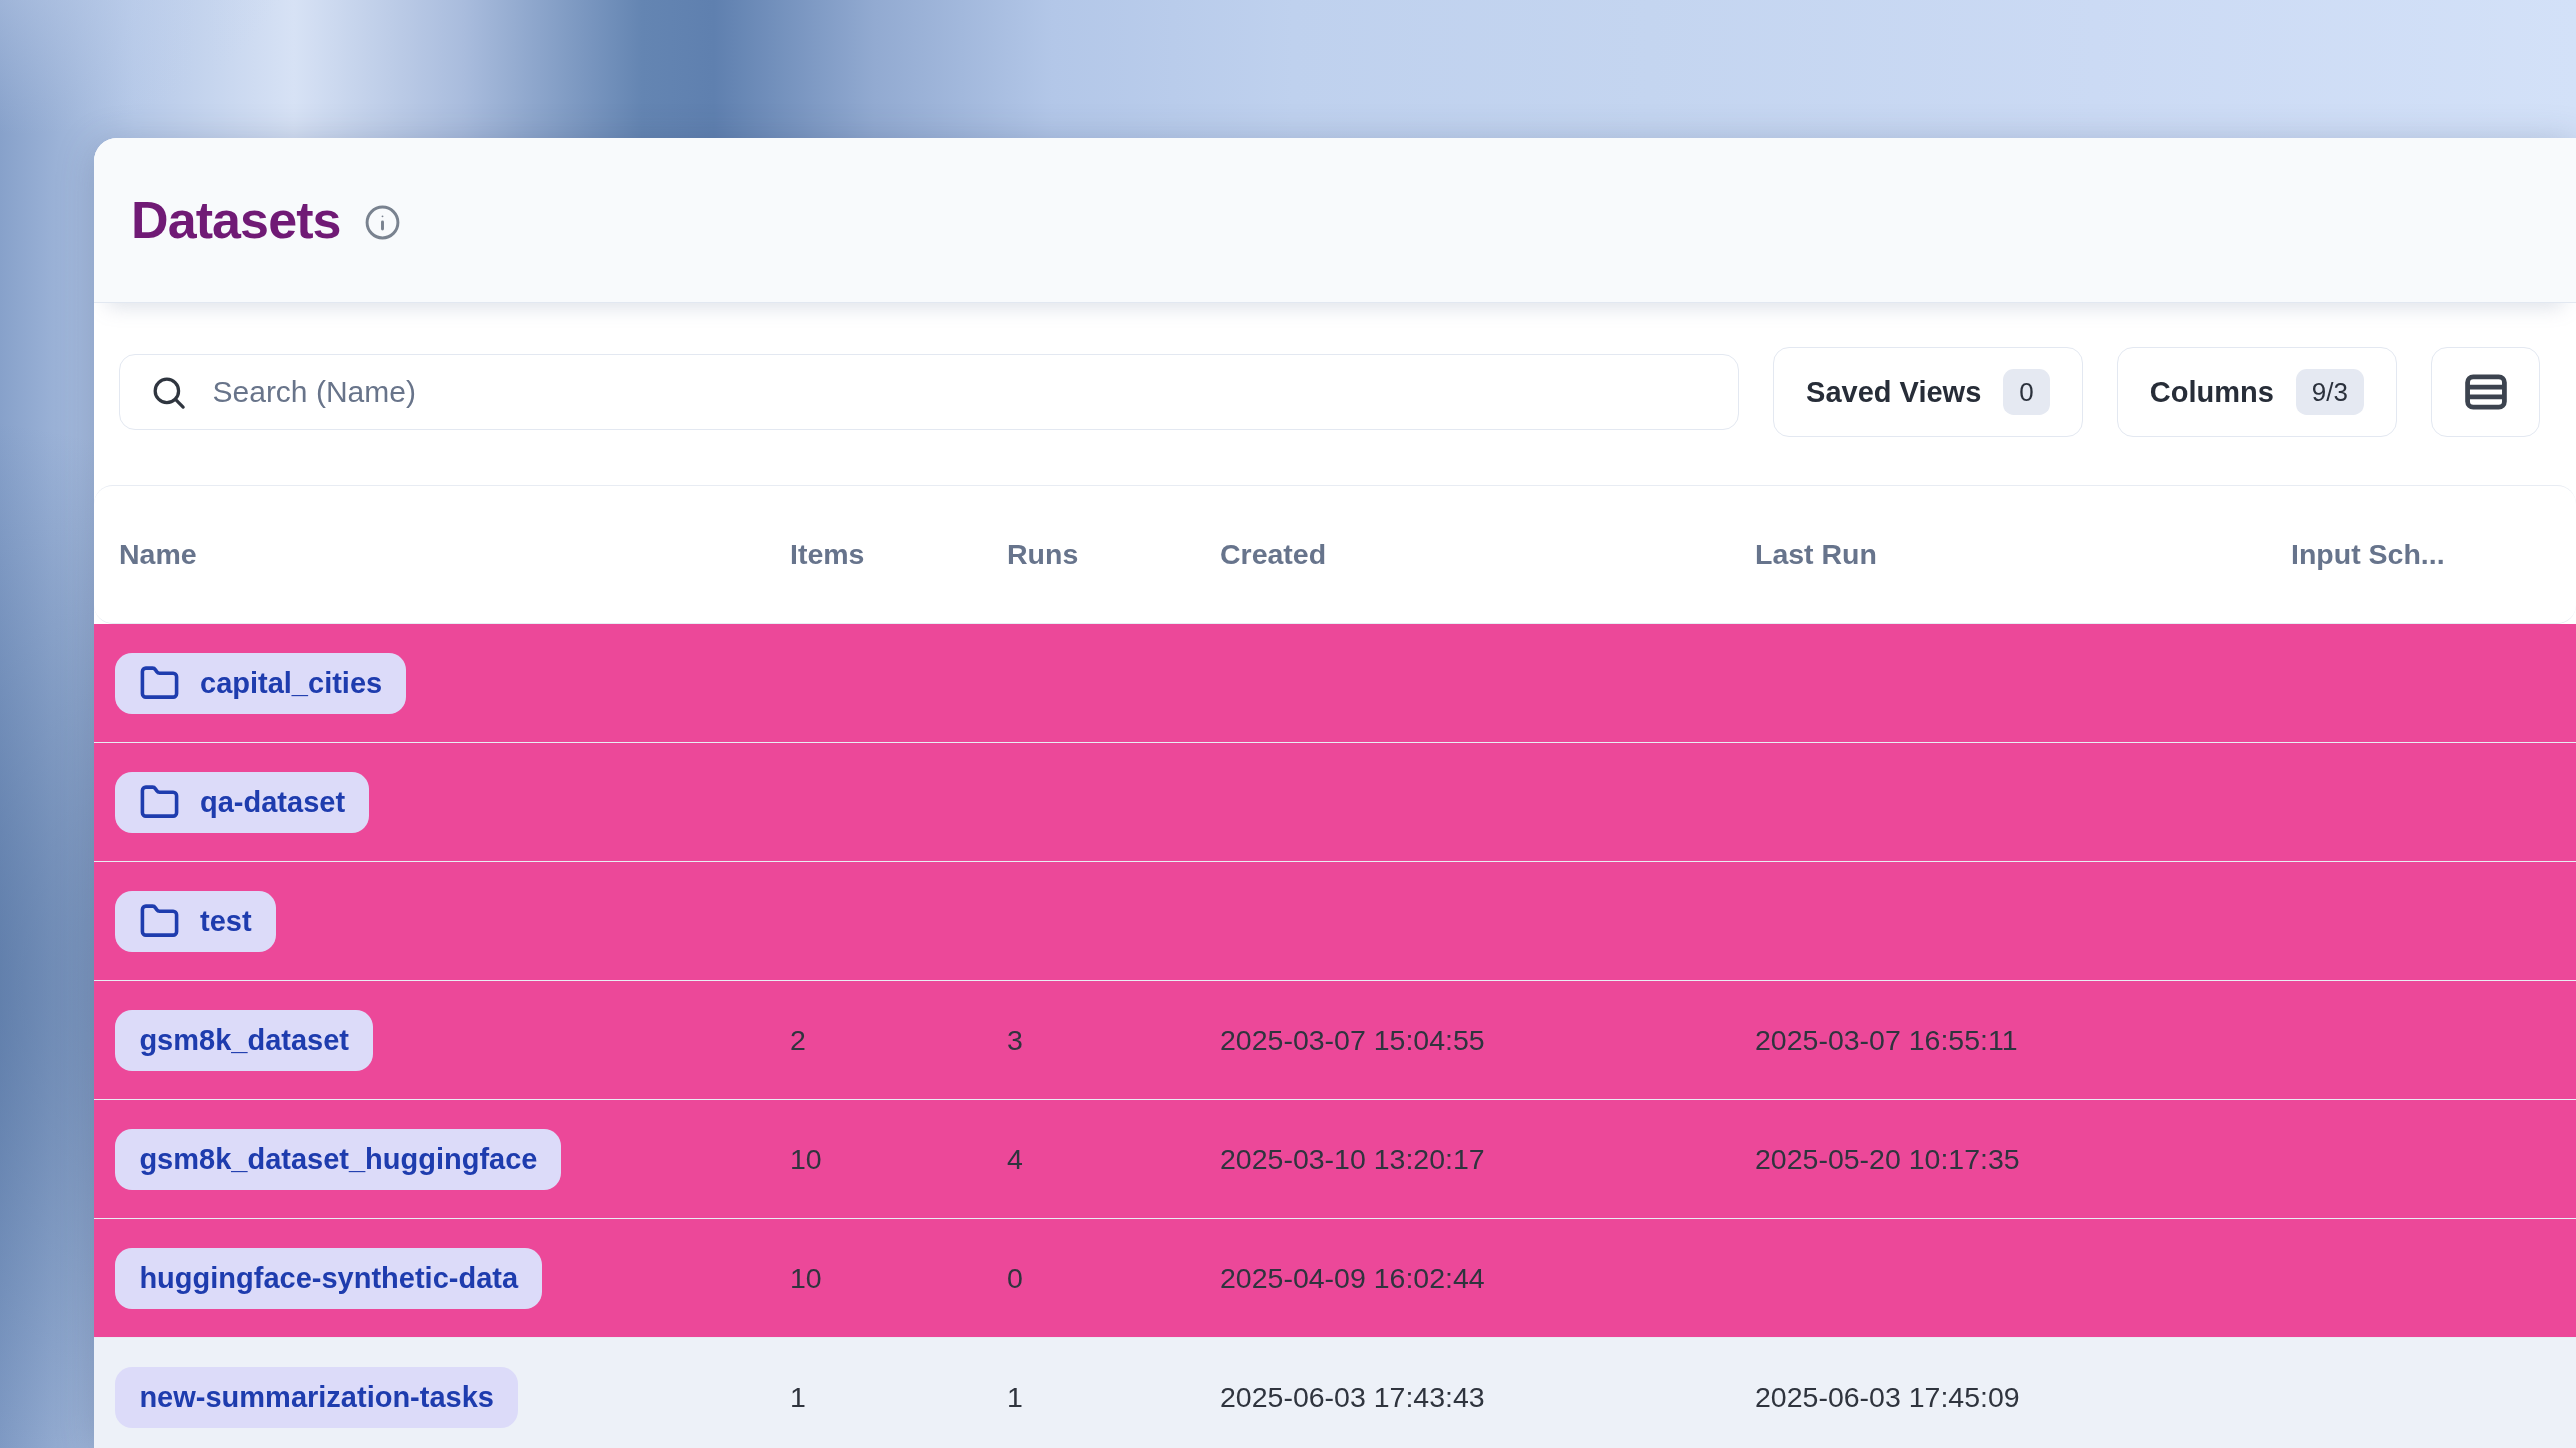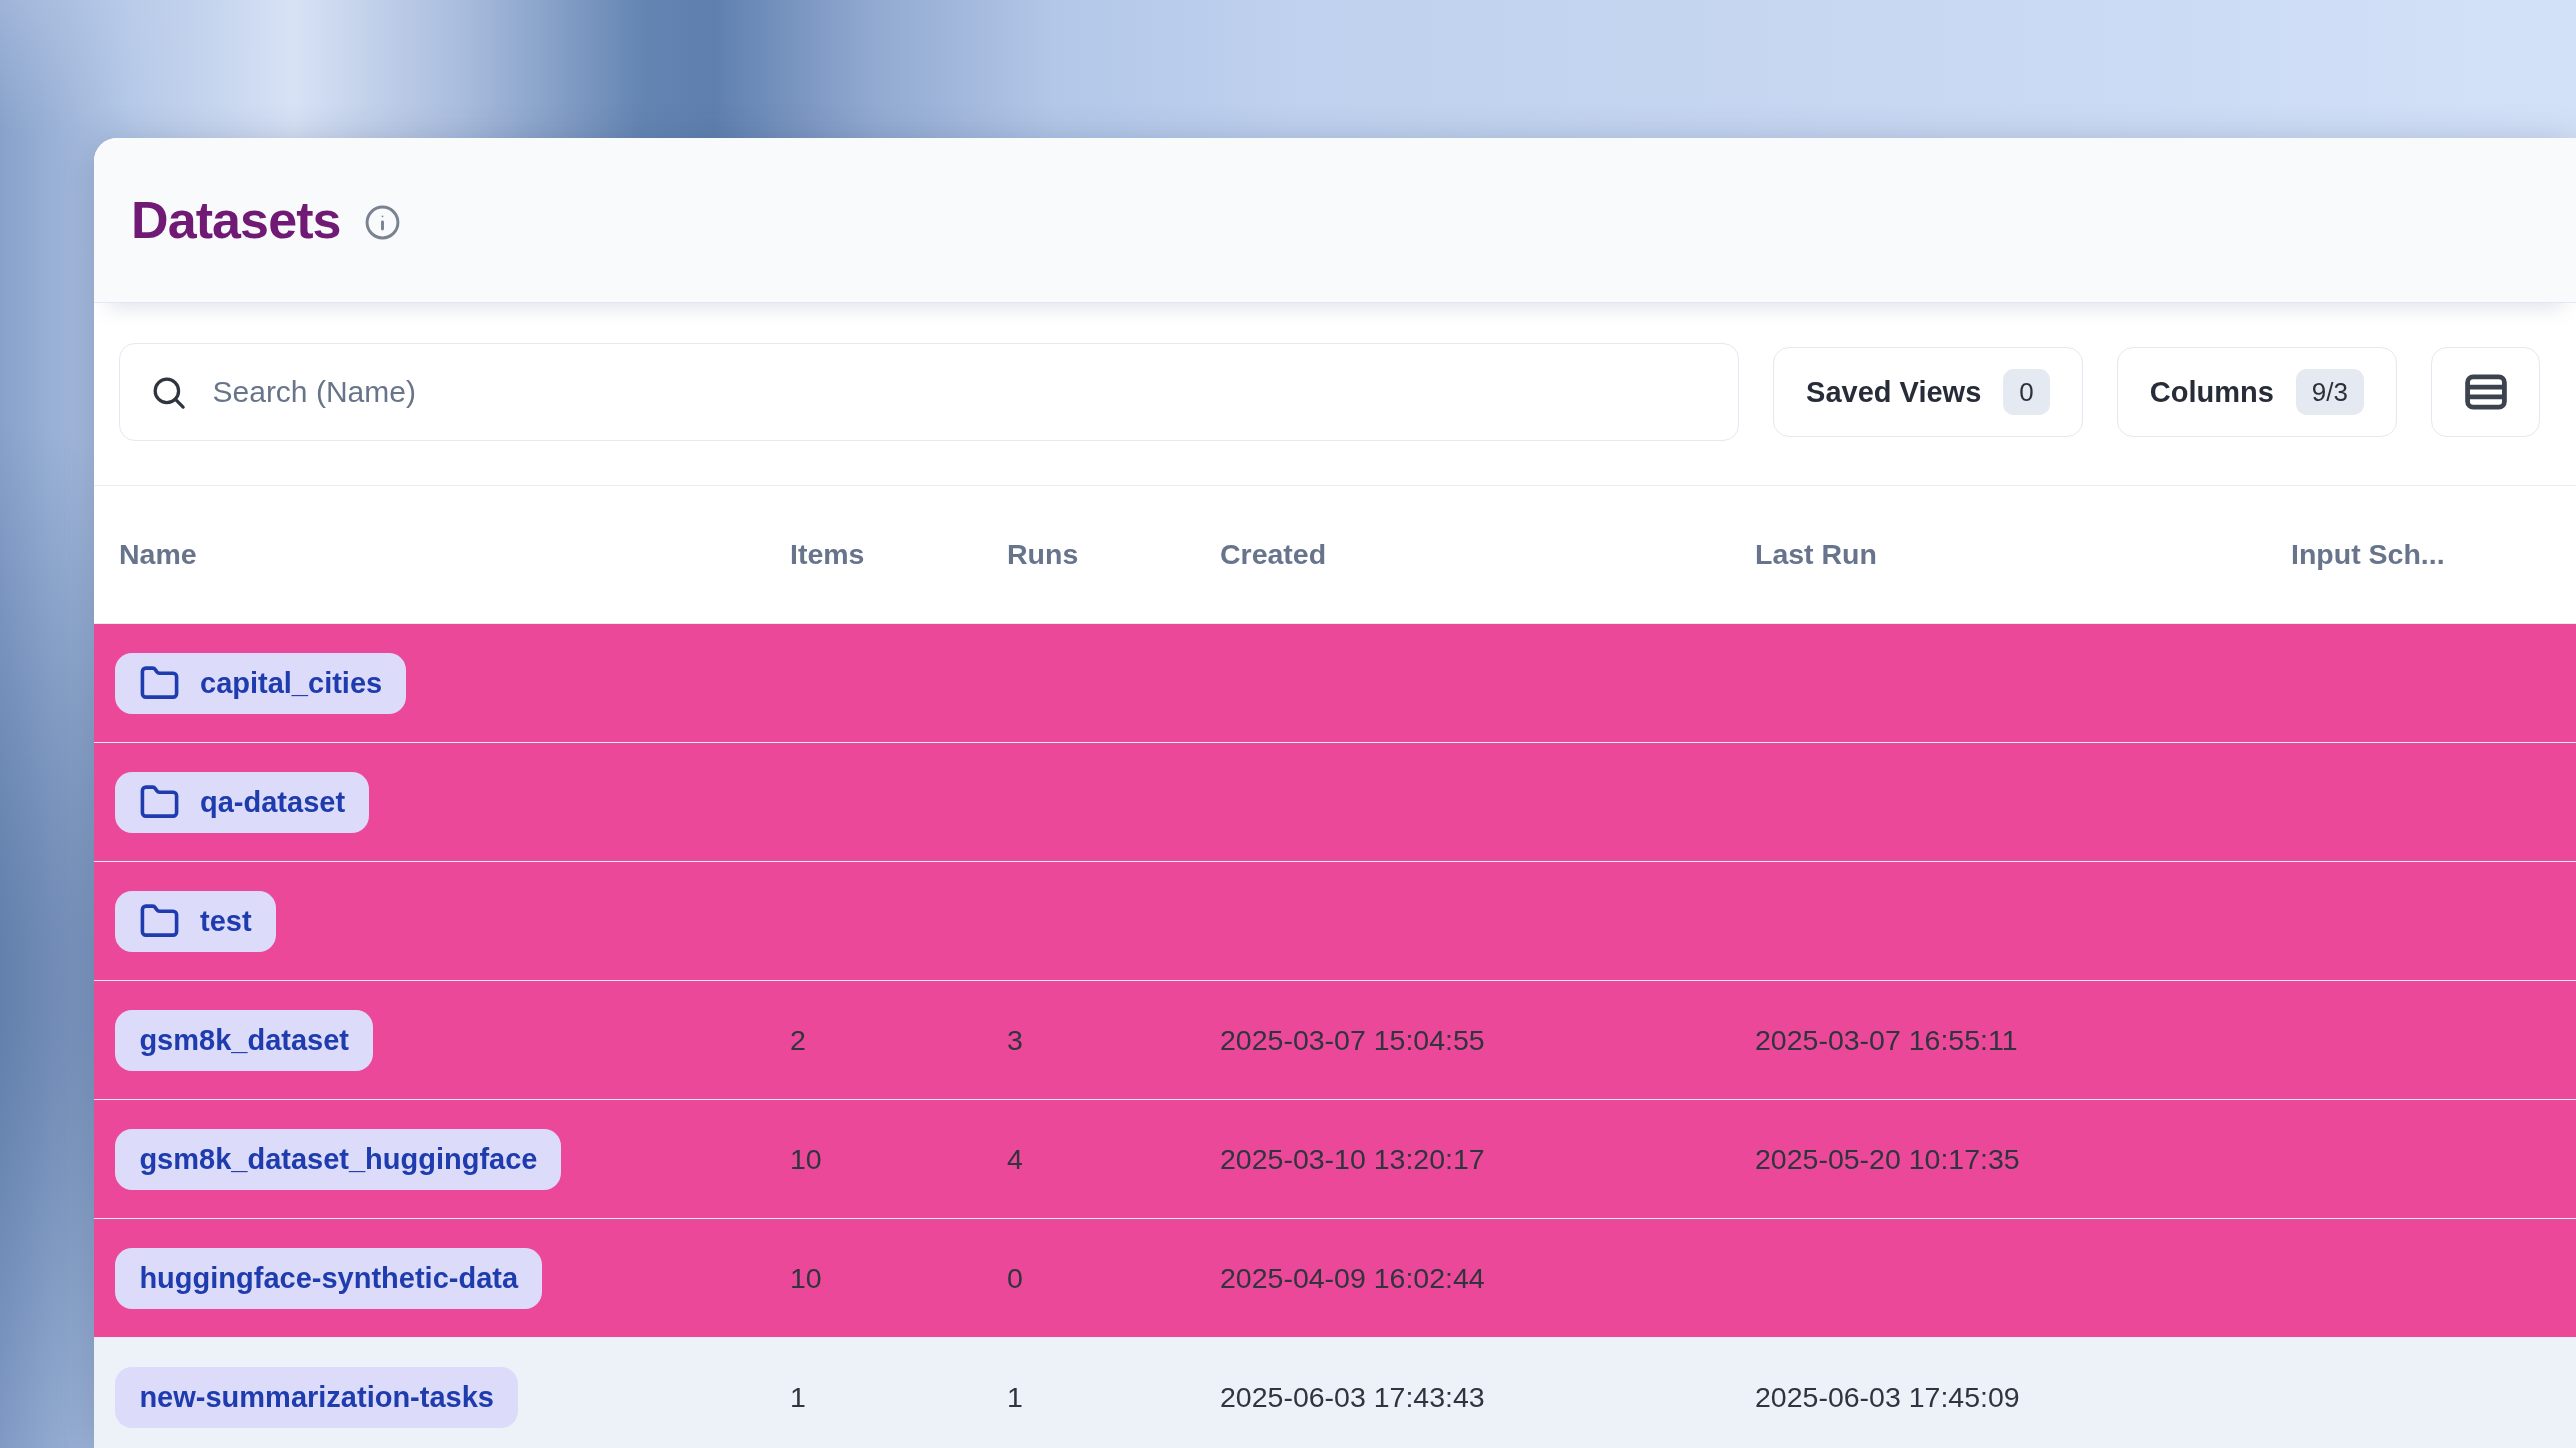--- a/index.html
+++ b/index.html
@@ -37,21 +37,21 @@
   }
   .info-ic { width:37px; height:37px; color:#79828f; margin-top:5.4px; cursor:pointer; }
 
   
   .toolbar {
     display:flex; align-items:center; gap:34px;
     margin:40px 36px 0 25px; height:98px;
     position:relative; z-index:1;
   }
   .search-box {
-    flex:1; height:98px;
+    flex:1; height:76px;
     border:1.8px solid #e3e8f1; border-radius:16px; background:#fff;
     display:flex; align-items:center; gap:25px; padding:0 28.5px;
   }
   .search-ic { width:39px; height:39px; color:#2f353f; flex:none; }
   .search-box input {
     flex:1; border:none; outline:none; background:transparent;
     font-family:inherit; font-size:30px; color:#1f2530;
   }
   .search-box input::placeholder { color:#68748a; }
   .btn {
@@ -69,21 +69,21 @@
   
   .table { margin-top:44px; }
   .tgrid {
     display:grid;
     grid-template-columns:671px 217px 213px 535px 536px minmax(0,1fr);
     align-items:center;
     padding:0 36px 0 25px;
     height:100%;
   }
   .thead {
-    height:139px; border-top:1.8px solid #e8ecf3; border-bottom:1.8px solid #e8ecf3;
+    height:139px; border-top:1.8px solid #e8ecf3; border-bottom:1.8px solid #e8ecf3;border-radius:19px;
   }
   .thead .cell {
     font-size:28.5px; font-weight:600; color:#67748c;
     white-space:nowrap; overflow:hidden;
   }
   .trow { height:119px; border-bottom:1.8px solid #e9edf4; background:#ec4899; cursor:pointer; }
   .trow.highlight { background:#edf1f8; }
   .cell {
     font-size:28.5px; color:#2f343e;
     white-space:nowrap; overflow:hidden; text-overflow:ellipsis;

